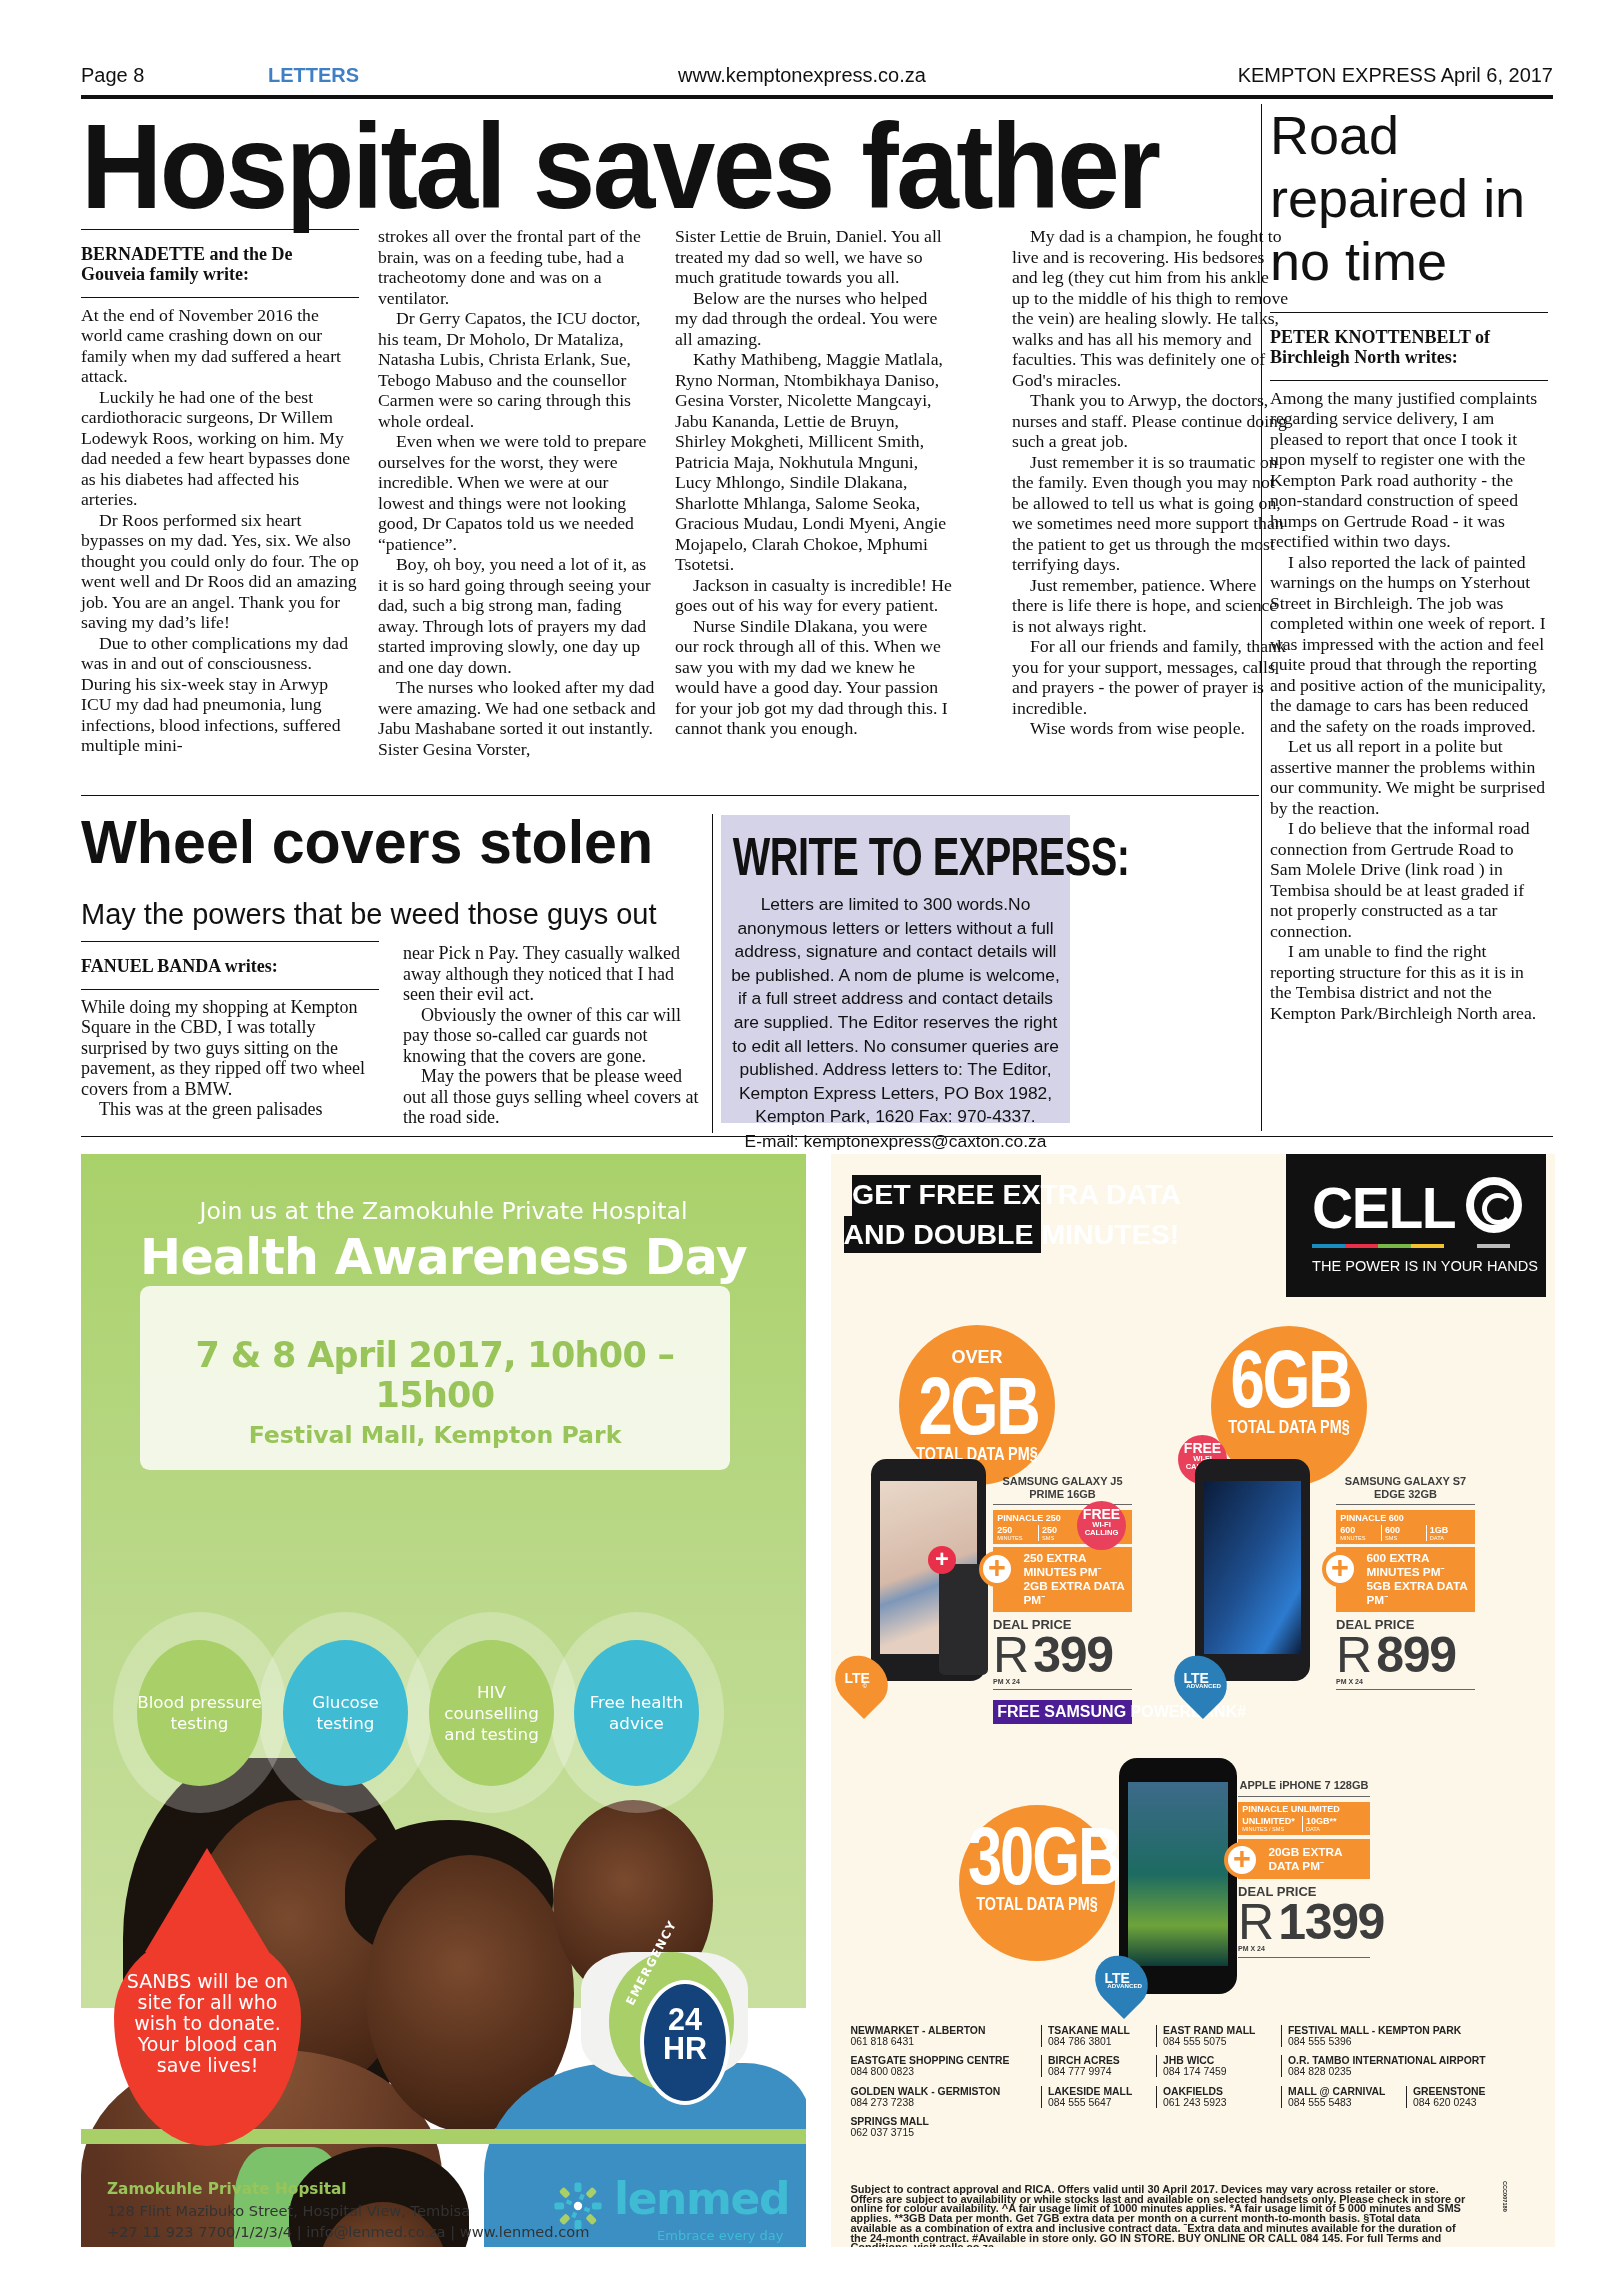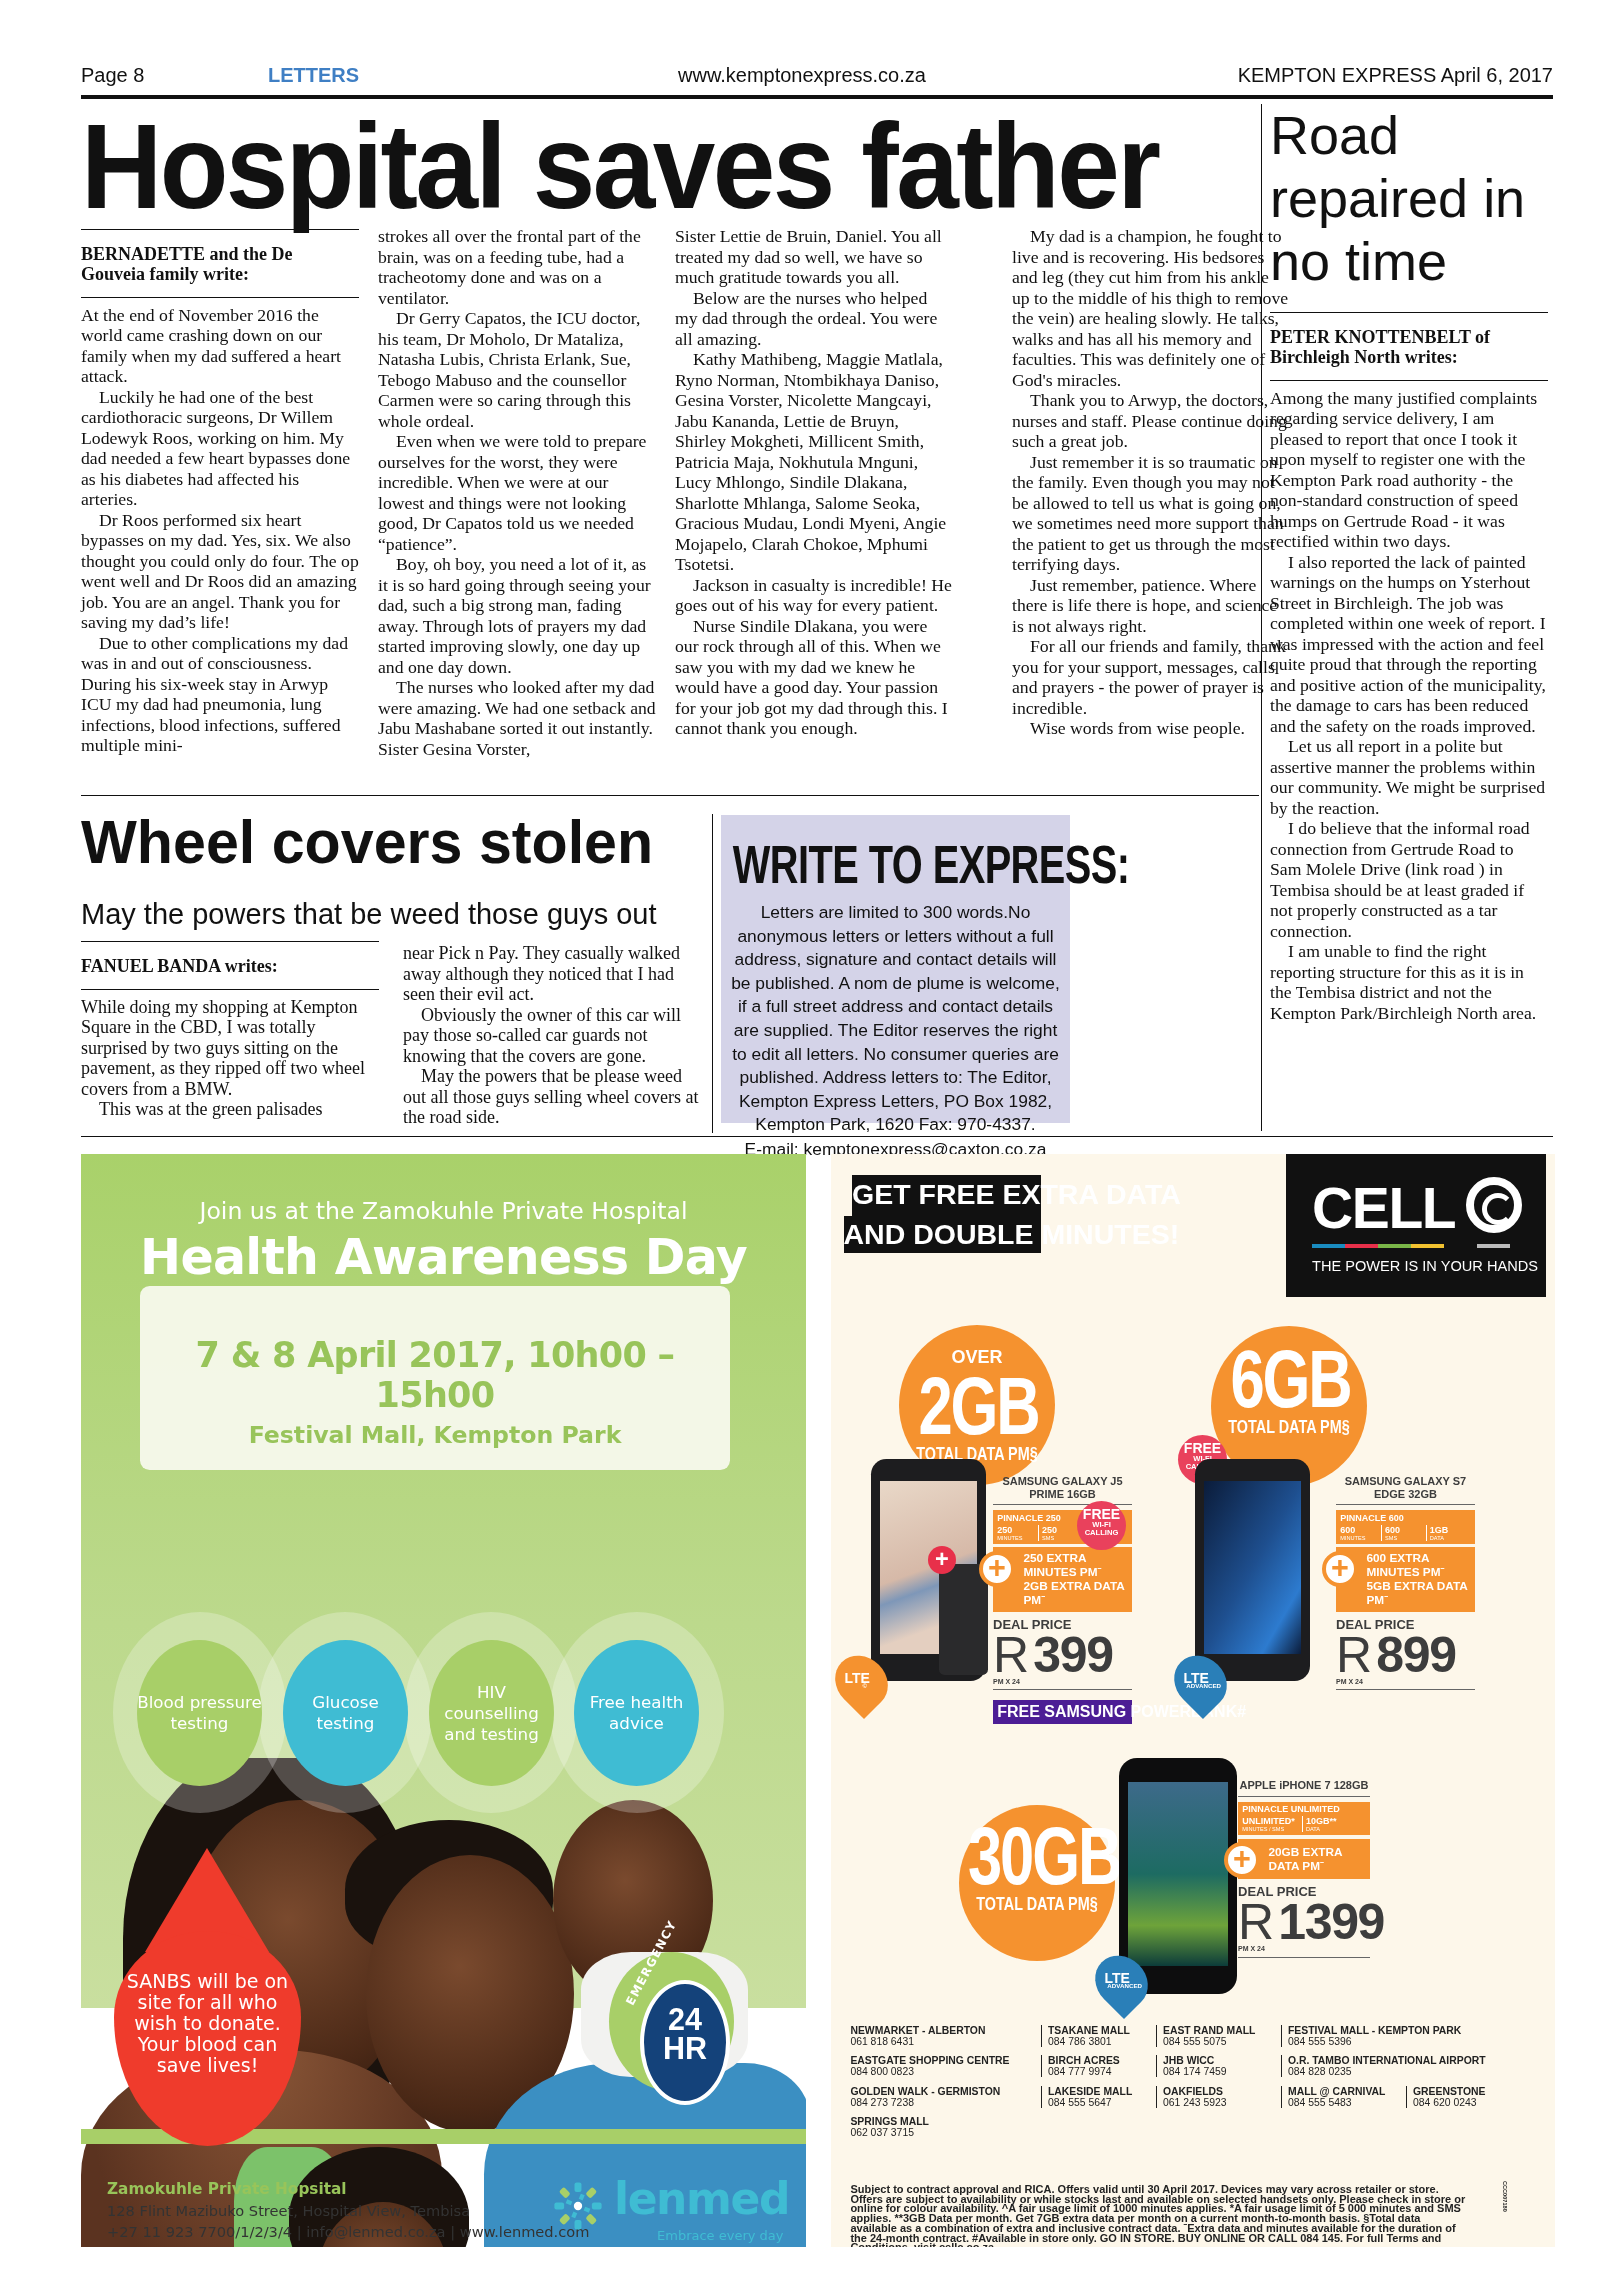--- a/index.html
+++ b/index.html
@@ -37,21 +37,21 @@
   .c5 { left: 1270px; top: 312px; width: 278px; }
 
   
   .h2-wheel { position: absolute; left: 81px; top: 809px; font-family: "Liberation Sans", sans-serif; font-weight: bold; font-size: 61px; line-height: 67px; white-space: nowrap; transform: scaleX(0.97); transform-origin: left top; }
   .sub-wheel { position: absolute; left: 81px; top: 897px; font-family: "Liberation Sans", sans-serif; font-size: 29px; line-height: 35px; white-space: nowrap; }
   .c6 { left: 81px; top: 941px; width: 298px; }
   .c7 { left: 403px; top: 943px; width: 302px; }
   .body-tight { font-size: 18px; line-height: 20.5px; }
 
   
-  .write-box { position: absolute; left: 721px; top: 815px; width: 349px; height: 308px; background: #d4d3e8; text-align: center; font-family: "Liberation Sans", sans-serif; padding-top: 21px; }
+  .write-box { position: absolute; left: 721px; top: 815px; width: 349px; height: 308px; background: #d4d3e8; text-align: center; font-family: "Liberation Sans", sans-serif; padding-top: 13px; }
   .write-title { font-size: 53px; font-weight: 900; letter-spacing: -0.7px; line-height: 58px; transform: scaleX(0.75); white-space: nowrap; margin-left: -42px; width: 430px; }
   .write-body { font-size: 17.4px; line-height: 23.6px; padding: 7px 8.3px 0; }
 
   
   .lenmed { position: absolute; left: 81px; top: 1154px; width: 725px; height: 1093px; overflow: hidden; background: #ffffff; font-family: "DejaVu Sans", sans-serif; }
   .len-top { position: absolute; left: 0; top: 0; width: 725px; height: 854px; background: linear-gradient(180deg,#a9d16a 0%, #bcd98c 55%, #c9df9f 100%); }
   .len-intro { position: absolute; left: 0; top: 43px; width: 725px; text-align: center; color: #fff; font-size: 23.6px; }
   .len-title { position: absolute; left: 0; top: 75px; width: 725px; text-align: center; color: #fff; font-weight: bold; font-size: 49px; letter-spacing: -0.7px; }
   .len-datebox { position: absolute; left: 59px; top: 132px; width: 590px; height: 184px; border-radius: 9.7px; background: rgba(248,250,240,0.92); text-align: center; }
   .len-date { color: #98c45a; font-weight: bold; font-size: 35px; margin-top: 49px; letter-spacing: -0.7px; }

